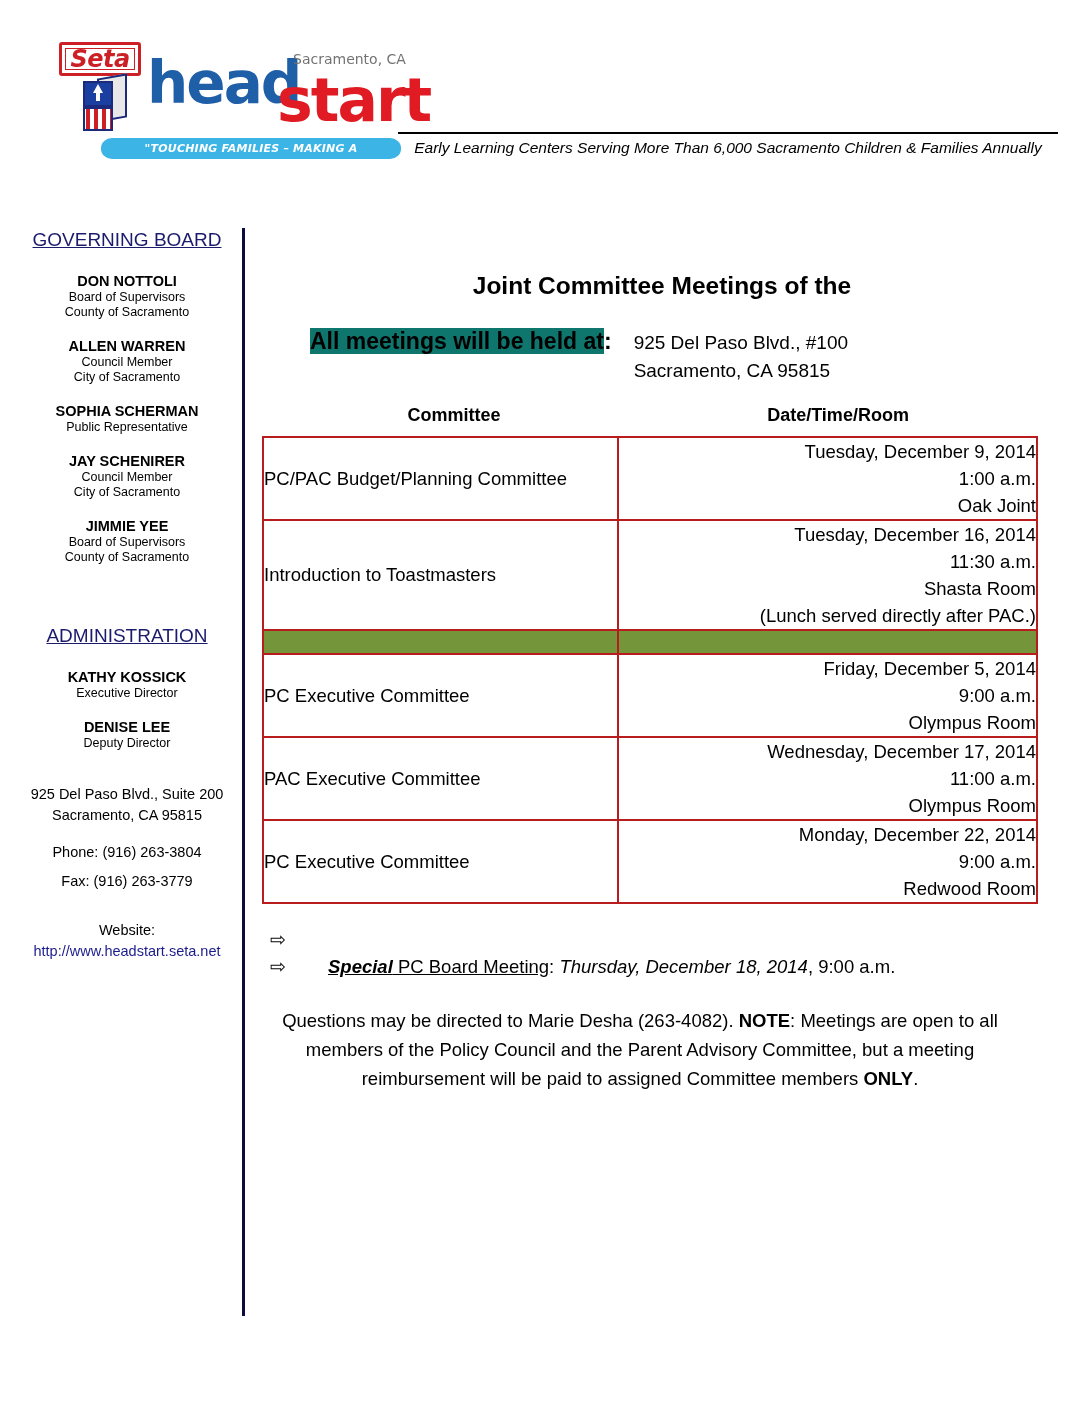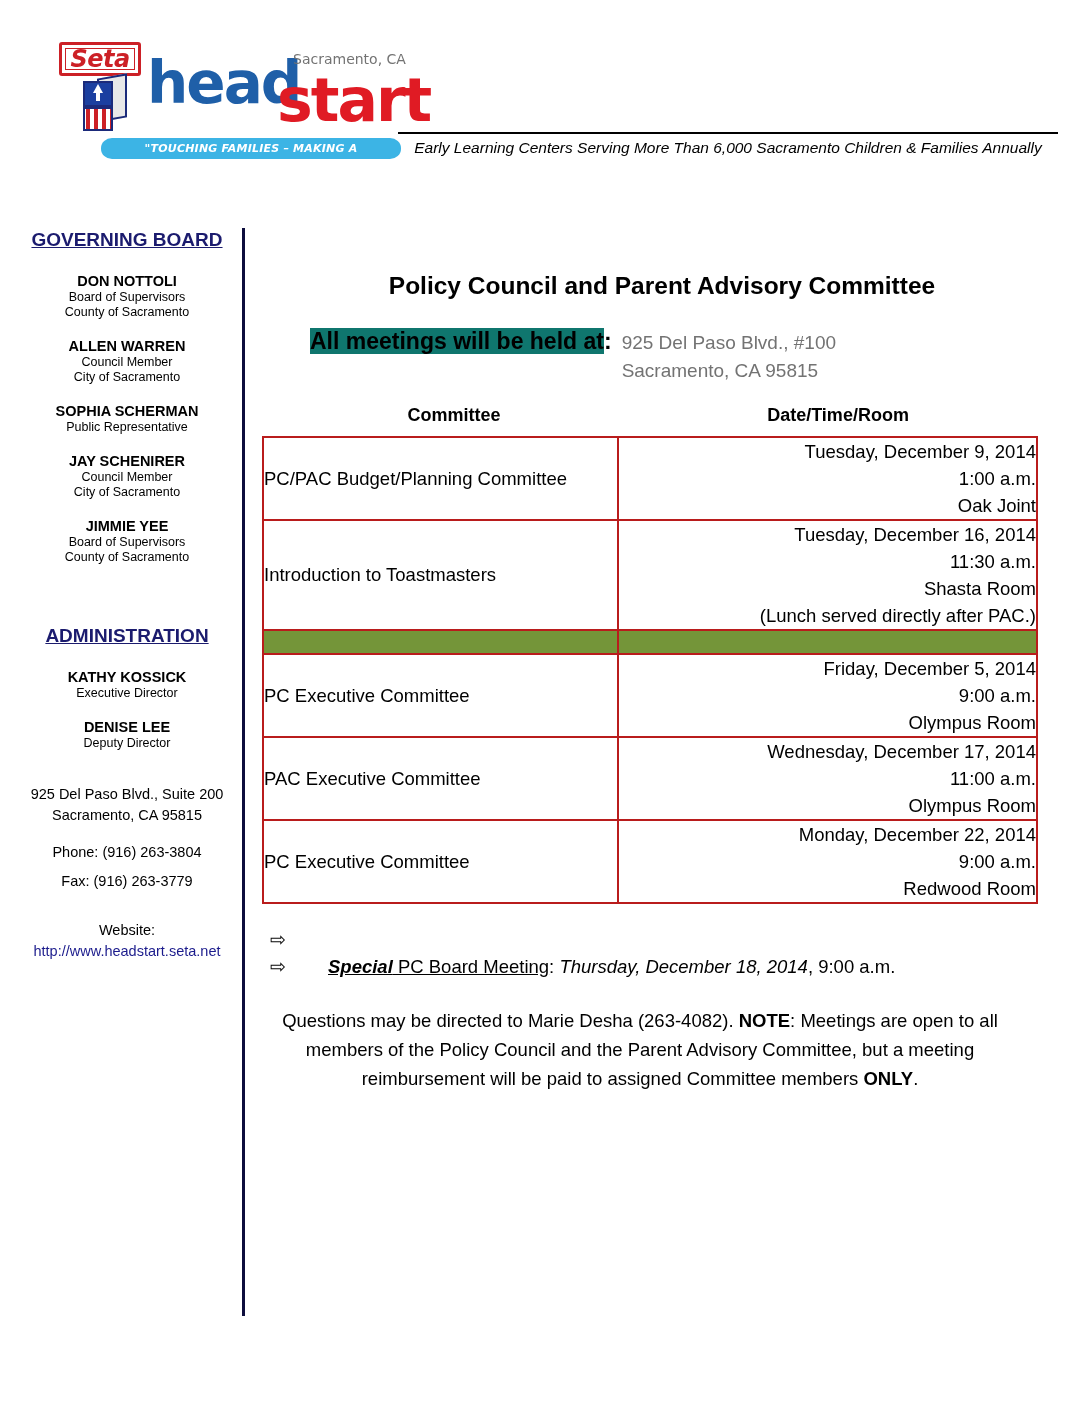--- a/index.html
+++ b/index.html
@@ -186,21 +186,21 @@
   }
   #sidebar-divider {
     position: absolute;
     left: 242px; top: 228px;
     width: 0; height: 1088px;
     border-left: 3px solid #0d0d3d;
   }
   .sb-heading {
     font-family: "Liberation Sans", sans-serif;
     font-size: 19px;
-    font-weight: bold;
+    font-weight: normal;
     color: #1b1b6e;
     text-decoration: underline;
     letter-spacing: 0px;
     margin: 0 0 20px 0;
     line-height: 24px;
   }
   .sb-person { margin-bottom: 17px; }
   .sb-name {
     font-family: "Liberation Sans", sans-serif;
     font-size: 14.5px;
@@ -256,26 +256,26 @@
     font-size: 23px;
     font-weight: bold;
     line-height: 30px;
     color: #000000;
     white-space: nowrap;
   }
   #held-at-label .hl {
     background: #0f766e;
   }
   #location-lines {
-    margin-left: 10px;
+    margin-left: 22px;
     padding-top: 3px;
     font-family: "Liberation Sans", sans-serif;
     font-size: 19px;
     line-height: 28px;
-    color: #737373;
+    color: #000000;
   }
 
   #table-head {
     display: flex;
     margin: 20px 0 10px 0;
     padding: 0 16px;
   }
   #table-head .th {
     font-family: "Liberation Sans", sans-serif;
     font-size: 18px;
@@ -460,21 +460,21 @@
   <div class="sb-space"></div>
   <div style="height:12px"></div>
 
   <div class="sb-line">Website:</div>
   <a class="sb-link" href="#">http://www.headstart.seta.net</a>
 </div>
 
 <div id="main">
 
   <div id="doc-title">
-    <div>Policy Council and Parent Advisory Committee</div>
+    <div>Joint Committee Meetings of the</div>
   </div>
 
   <div id="meeting-location-row">
     <div id="held-at-label"><span class="hl">All meetings will be held at</span><span>:</span></div>
     <div id="location-lines">
       <div>925 Del Paso Blvd., #100</div>
       <div>Sacramento, CA 95815</div>
     </div>
   </div>
 

